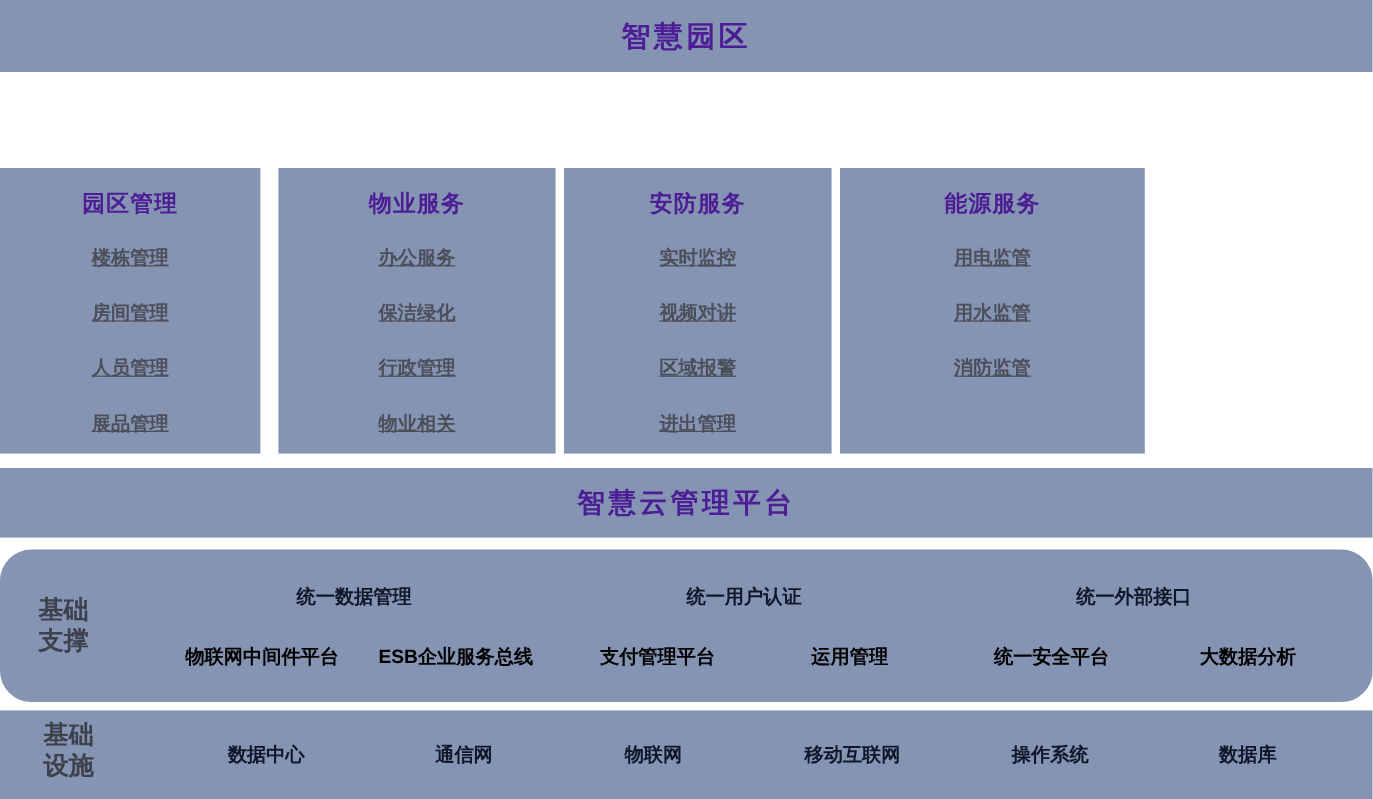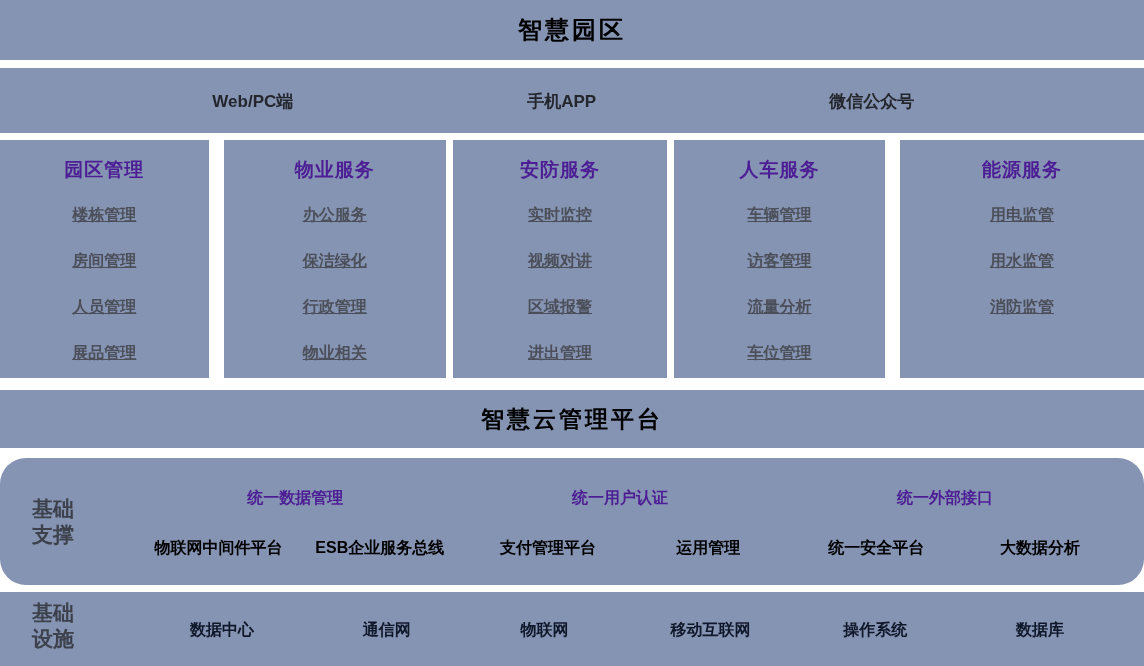--- a/index.html
+++ b/index.html
@@ -19,30 +19,30 @@
     position: absolute;
     left: 0;
     width: 1144px;
     background: #8694b3;
   }
   .band-top    { top: 0;   height: 60px; }
   .band-access { top: 68px; height: 65px; }
   .band-services { top: 140px; height: 238px; background: transparent; display: flex; }
   .band-platform { top: 390px; height: 58px; }
   .band-support  { top: 458px; height: 127px; border-radius: 26px; }
-  .band-infra    { top: 592px; height: 74px; }
+  .band-infra    { top: 592px; height: 74px; text-align: right; }
 
   .center-title {
     position: absolute;
     left: 50%; top: 50%;
     transform: translate(-50%, -50%);
     font-size: 24px;
     font-weight: bold;
     letter-spacing: 3px;
-    color: #000000;
+    color: #4c1d95;
     white-space: nowrap;
   }
   .band-platform .center-title { font-size: 23px; }
 
   .abs-label {
     position: absolute;
     transform: translate(-50%, -50%);
     white-space: nowrap;
     font-weight: bold;
   }
@@ -91,38 +91,33 @@
     width: 2.2em;
     font-size: 21px;
     font-weight: bold;
     line-height: 1.25;
     color: #3c414c;
     word-break: break-all;
   }
   .band-support .layer-label { top: 38px; }
   .band-infra   .layer-label { top: 8px; }
 
-  .support-item-r1 { top: 40px; font-size: 16px; color: #4c1d95; }
+  .support-item-r1 { top: 40px; font-size: 16px; color: #0f172a; }
   .support-item-r2 { top: 90px; font-size: 16px; color: #000000; }
   .infra-item      { top: 38px; font-size: 16px; color: #0f172a; }
 </style>
 </head>
 <body>
 
 <div class="canvas">
 
   <div class="band band-top">
     <span class="center-title">智慧园区</span>
   </div>
 
-  <div class="band band-access">
-    <span class="abs-label access-item" style="left:22.1%">Web/PC端</span>
-    <span class="abs-label access-item" style="left:49.1%">手机APP</span>
-    <span class="abs-label access-item" style="left:76.2%">微信公众号</span>
-  </div>
 
   <div class="band band-services">
 
     <div class="svc-col svc-col-1">
       <div class="svc-header">园区管理</div>
       <div class="svc-item">楼栋管理</div>
       <div class="svc-item">房间管理</div>
       <div class="svc-item">人员管理</div>
       <div class="svc-item">展品管理</div>
     </div>
@@ -136,27 +131,20 @@
     </div>
 
     <div class="svc-col svc-col-3">
       <div class="svc-header">安防服务</div>
       <div class="svc-item">实时监控</div>
       <div class="svc-item">视频对讲</div>
       <div class="svc-item">区域报警</div>
       <div class="svc-item">进出管理</div>
     </div>
 
-    <div class="svc-col svc-col-4">
-      <div class="svc-header">人车服务</div>
-      <div class="svc-item">车辆管理</div>
-      <div class="svc-item">访客管理</div>
-      <div class="svc-item">流量分析</div>
-      <div class="svc-item">车位管理</div>
-    </div>
 
     <div class="svc-col svc-col-5">
       <div class="svc-header">能源服务</div>
       <div class="svc-item">用电监管</div>
       <div class="svc-item">用水监管</div>
       <div class="svc-item">消防监管</div>
     </div>
 
   </div>
 

